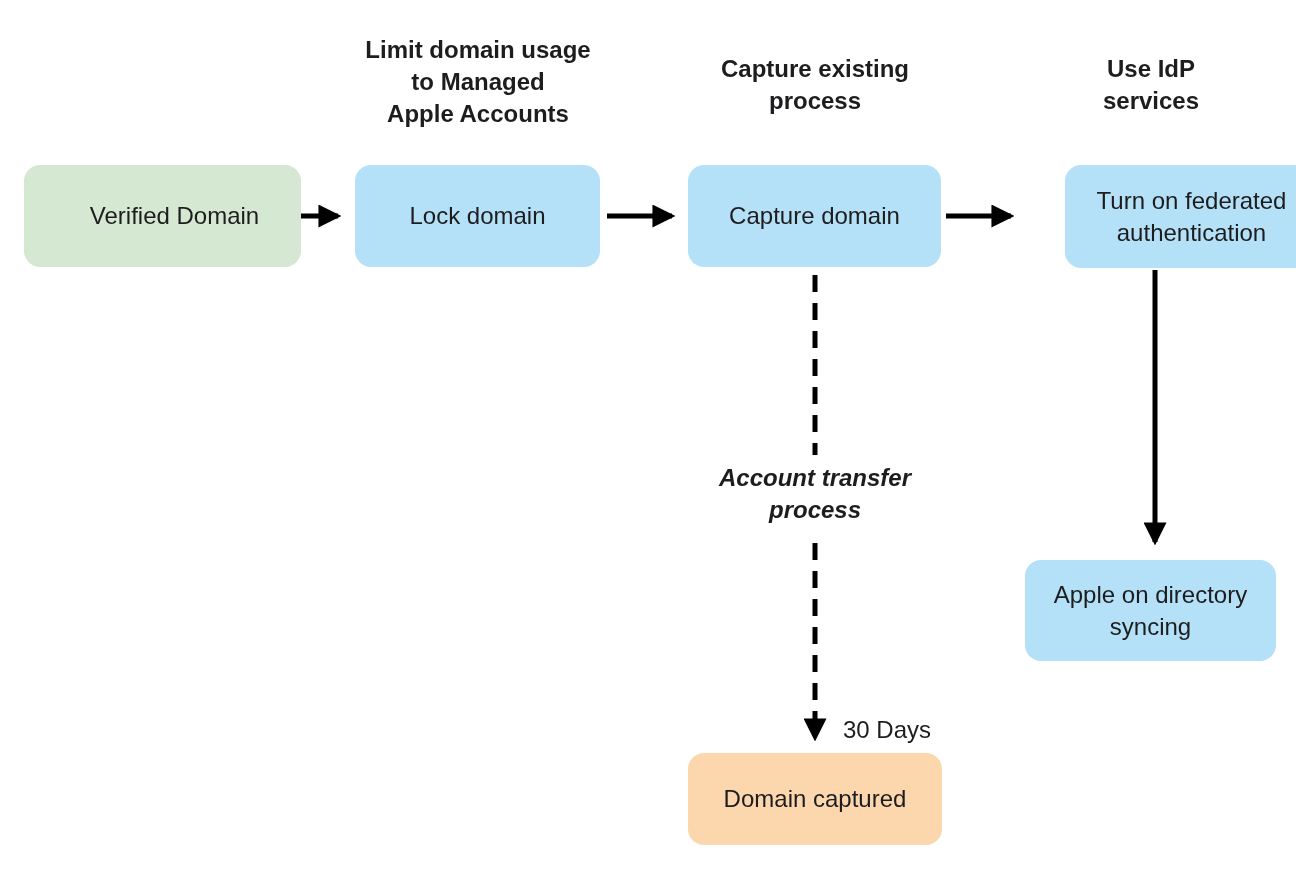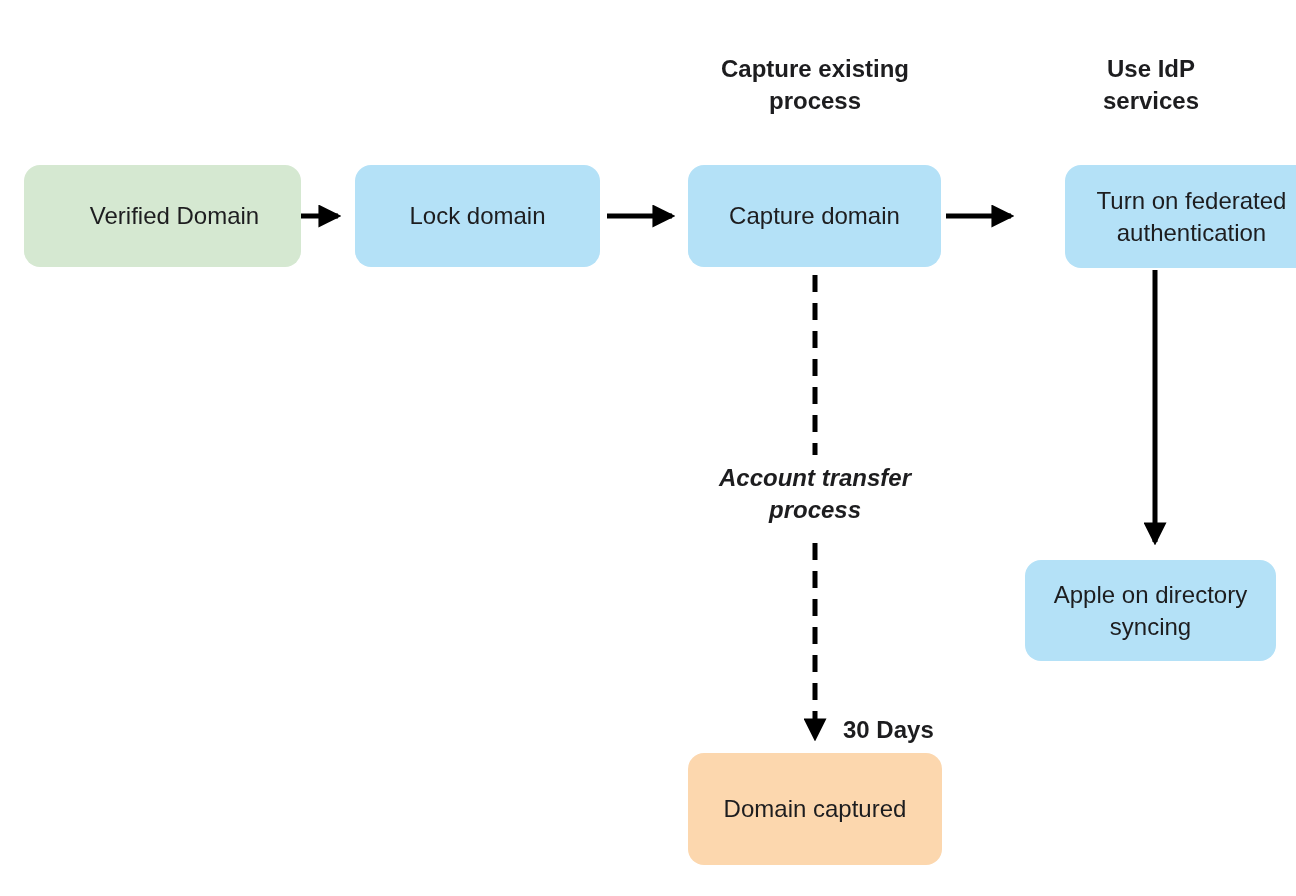--- a/index.html
+++ b/index.html
@@ -41,40 +41,40 @@
     font-size: 24px;
     font-weight: 400;
     line-height: 32px;
     white-space: pre-line;
   }
   .node-verified   { left: 24px;   top: 165px; width: 253px; height: 102px; }
   .node-lock       { left: 355px;  top: 165px; width: 245px; height: 102px; }
   .node-capture    { left: 688px;  top: 165px; width: 253px; height: 102px; }
   .node-federated  { left: 1025px; top: 165px; width: 253px; height: 103px; margin-left: 40px; }
   .node-syncing    { left: 1025px; top: 560px; width: 251px; height: 101px; }
-  .node-captured   { left: 688px;  top: 753px; width: 254px; height: 112px; }
+  .node-captured   { left: 688px;  top: 753px; width: 254px; height: 92px; }
   .note {
     position: absolute;
     text-align: center;
     font-size: 24px;
     font-weight: 600;
     line-height: 32px;
     white-space: pre-line;
     transform: translateX(-50%);
   }
   .note-lock      { left: 478px;  top: 34px;  width: 300px; }
   .note-capture   { left: 815px;  top: 53px;  width: 300px; }
   .note-idp       { left: 1151px; top: 53px;  width: 300px; }
   .note-transfer  { left: 815px;  top: 462px; width: 300px; font-style: italic; }
   .note-duration  {
     position: absolute;
     left: 843px;
     top: 714px;
     font-size: 24px;
-    font-weight: 700;
+    font-weight: 400;
     line-height: 32px;
     white-space: nowrap;
   }
 </style>
 </head>
 <body>
 
 <div class="canvas" style="color: rgb(29, 29, 31); background: rgb(255, 255, 255);">
 
   <svg class="arrows" viewBox="0 0 1296 896" xmlns="http://www.w3.org/2000/svg">
@@ -98,20 +98,23 @@
   <div class="node node-capture" style="background: rgb(180, 225, 247);">Capture domain</div>
 
   <div class="node node-federated" style="background: rgb(180, 225, 247);">Turn on federated
 authentication</div>
 
   <div class="node node-syncing" style="background: rgb(180, 225, 247);">Apple on directory
 syncing</div>
 
   <div class="node node-captured" style="background: rgb(252, 215, 174);">Domain captured</div>
 
+  <div class="note note-lock">Limit domain usage
+to Managed
+Apple Accounts</div>
 
   <div class="note note-capture">Capture existing
 process</div>
 
   <div class="note note-idp">Use IdP
 services</div>
 
   <div class="note note-transfer">Account transfer
 process</div>
 

